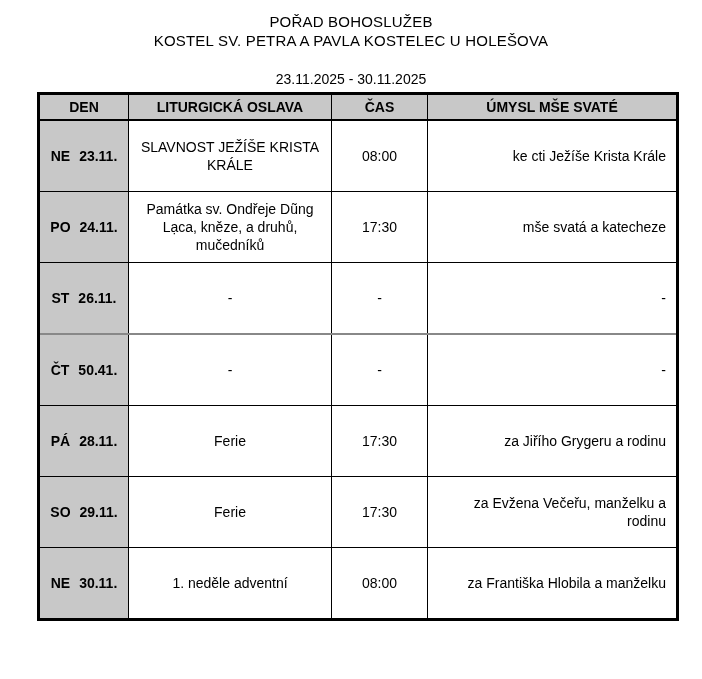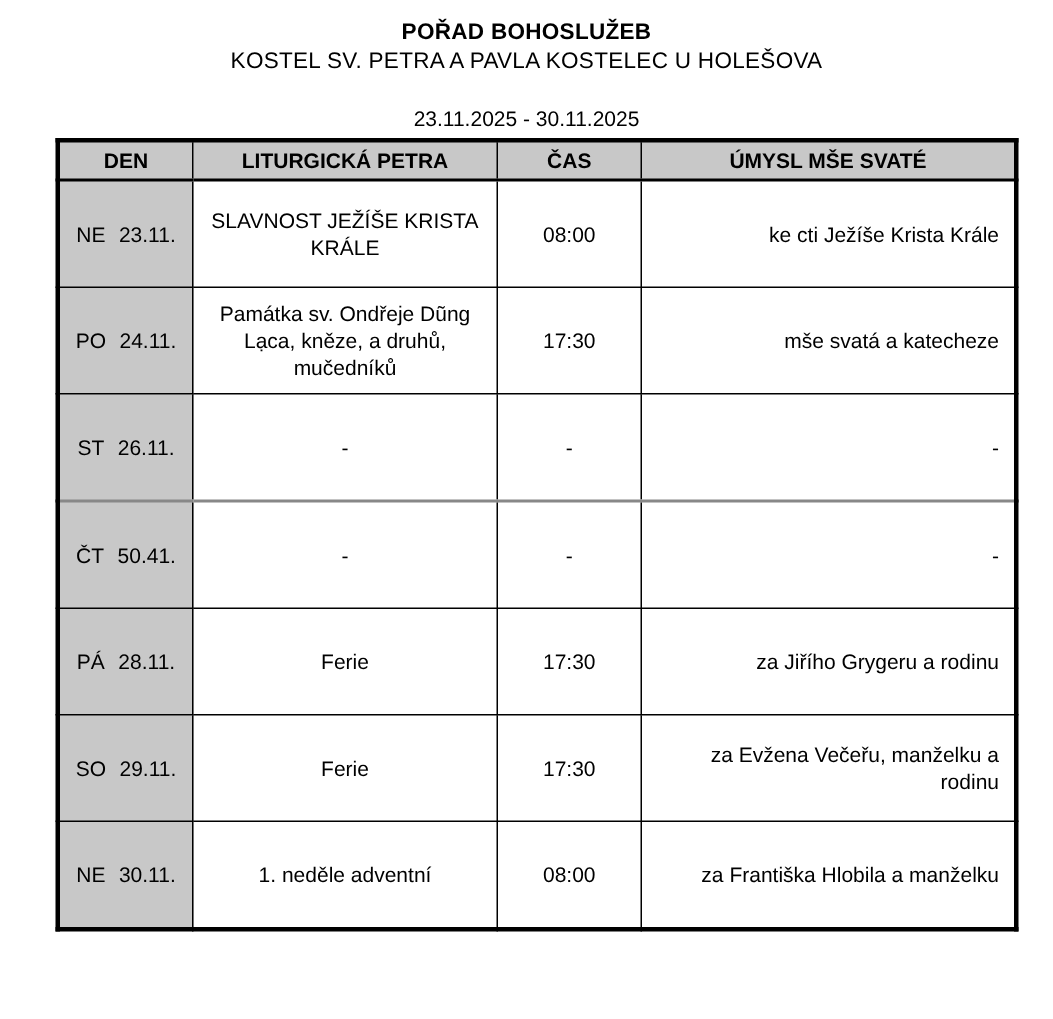--- a/index.html
+++ b/index.html
@@ -5,21 +5,21 @@
   html, body { margin: 0; padding: 0; }
   body {
     width: 702px; height: 679px;
     background: #ffffff;
     font-family: "Liberation Sans", "DejaVu Sans", sans-serif;
     color: #000000;
   }
   .page { position: relative; width: 702px; height: 679px; background: #fff; overflow: hidden; }
 
   .title-block { text-align: center; padding-top: 13px; line-height: 1.25; }
-  .title-main  { font-size: 15px; font-weight: bold; letter-spacing: 0.2px; }
+  .title-main  { font-size: 15px; font-weight: normal; letter-spacing: 0.2px; }
   .title-sub   { font-size: 15px; font-weight: normal; letter-spacing: 0.2px; }
   .title-date  { font-size: 14px; font-weight: normal; margin-top: 20px; }
 
   table.schedule {
     position: absolute; left: 37px; top: 92px;
     width: 639px;
     border-collapse: collapse; table-layout: fixed;
     border: 3px solid var(--border, #000);
   }
   col.c-den    { width: 90px; }
@@ -40,21 +40,21 @@
   .schedule td {
     border: 1px solid var(--border, #000);
     height: 66px;
     font-size: 14px;
     text-align: center; vertical-align: middle;
     padding: 2px 8px;
     line-height: 1.3;
   }
   .schedule td.day-cell {
     background: var(--day-bg, #c8c8c8);
-    font-weight: normal;
+    font-weight: bold;
     padding: 2px 2px;
     white-space: nowrap;
   }
   .day-abbrev { margin-right: 9px; }
   .schedule td.intention-cell { padding: 2px 10px; text-align: right; }
   tr.page-break td { border-top: 2px solid var(--break-line, #888); }
 </style>
 </head>
 <body>
 
@@ -69,21 +69,21 @@
   <table class="schedule">
     <colgroup>
       <col class="c-den">
         <col class="c-oslava">
         <col class="c-cas">
         <col class="c-umysl">
     </colgroup>
     <thead>
       <tr>
         <th>DEN</th>
-        <th>LITURGICKÁ PETRA</th>
+        <th>LITURGICKÁ OSLAVA</th>
         <th>ČAS</th>
         <th>ÚMYSL MŠE SVATÉ</th>
       </tr>
     </thead>
     <tbody>
       <tr>
         <td class="day-cell"><span class="day-abbrev">NE</span><span>23.11.</span></td>
         <td>SLAVNOST JEŽÍŠE KRISTA KRÁLE</td>
         <td>08:00</td>
         <td class="intention-cell">ke cti Ježíše Krista Krále</td>

